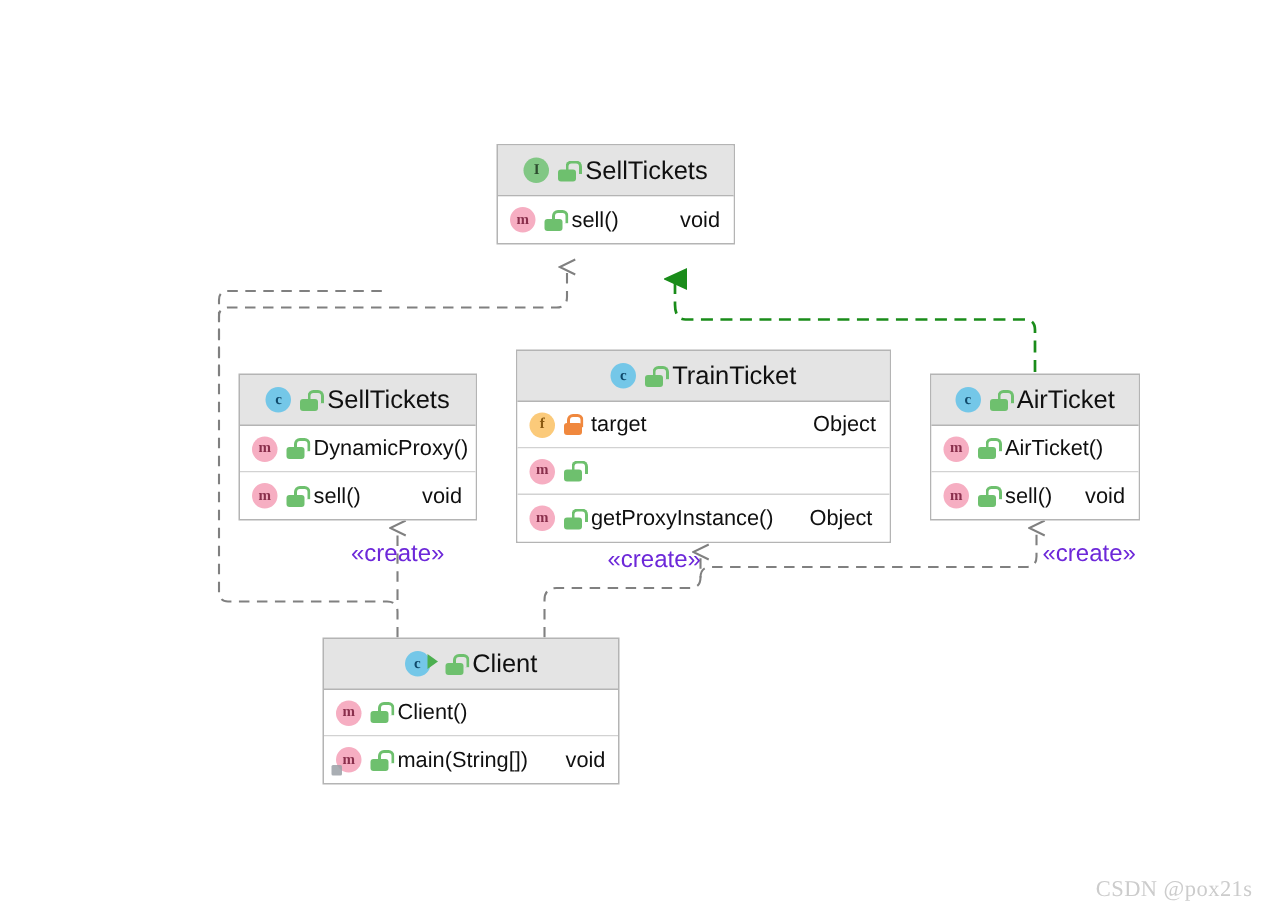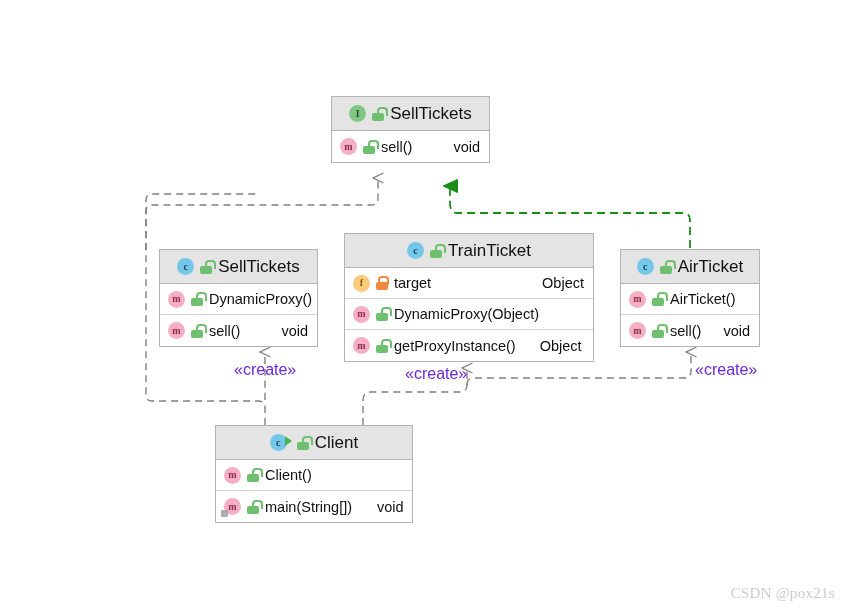--- a/index.html
+++ b/index.html
@@ -297,21 +297,20 @@
       <span class="uml-member-type">Object</span>
     </div>
     <div class="uml-row">
       <span class="ic">
         <span class="ic-circle ic-method">m</span>
       </span>
       <span class="lock open">
         <span class="shackle"></span>
           <span class="body"></span>
       </span>
-      <span class="uml-member-name">DynamicProxy(Object)</span>
     </div>
     <div class="uml-row">
       <span class="ic">
         <span class="ic-circle ic-method">m</span>
       </span>
       <span class="lock open">
         <span class="shackle"></span>
           <span class="body"></span>
       </span>
       <span class="uml-member-name">getProxyInstance()</span>

